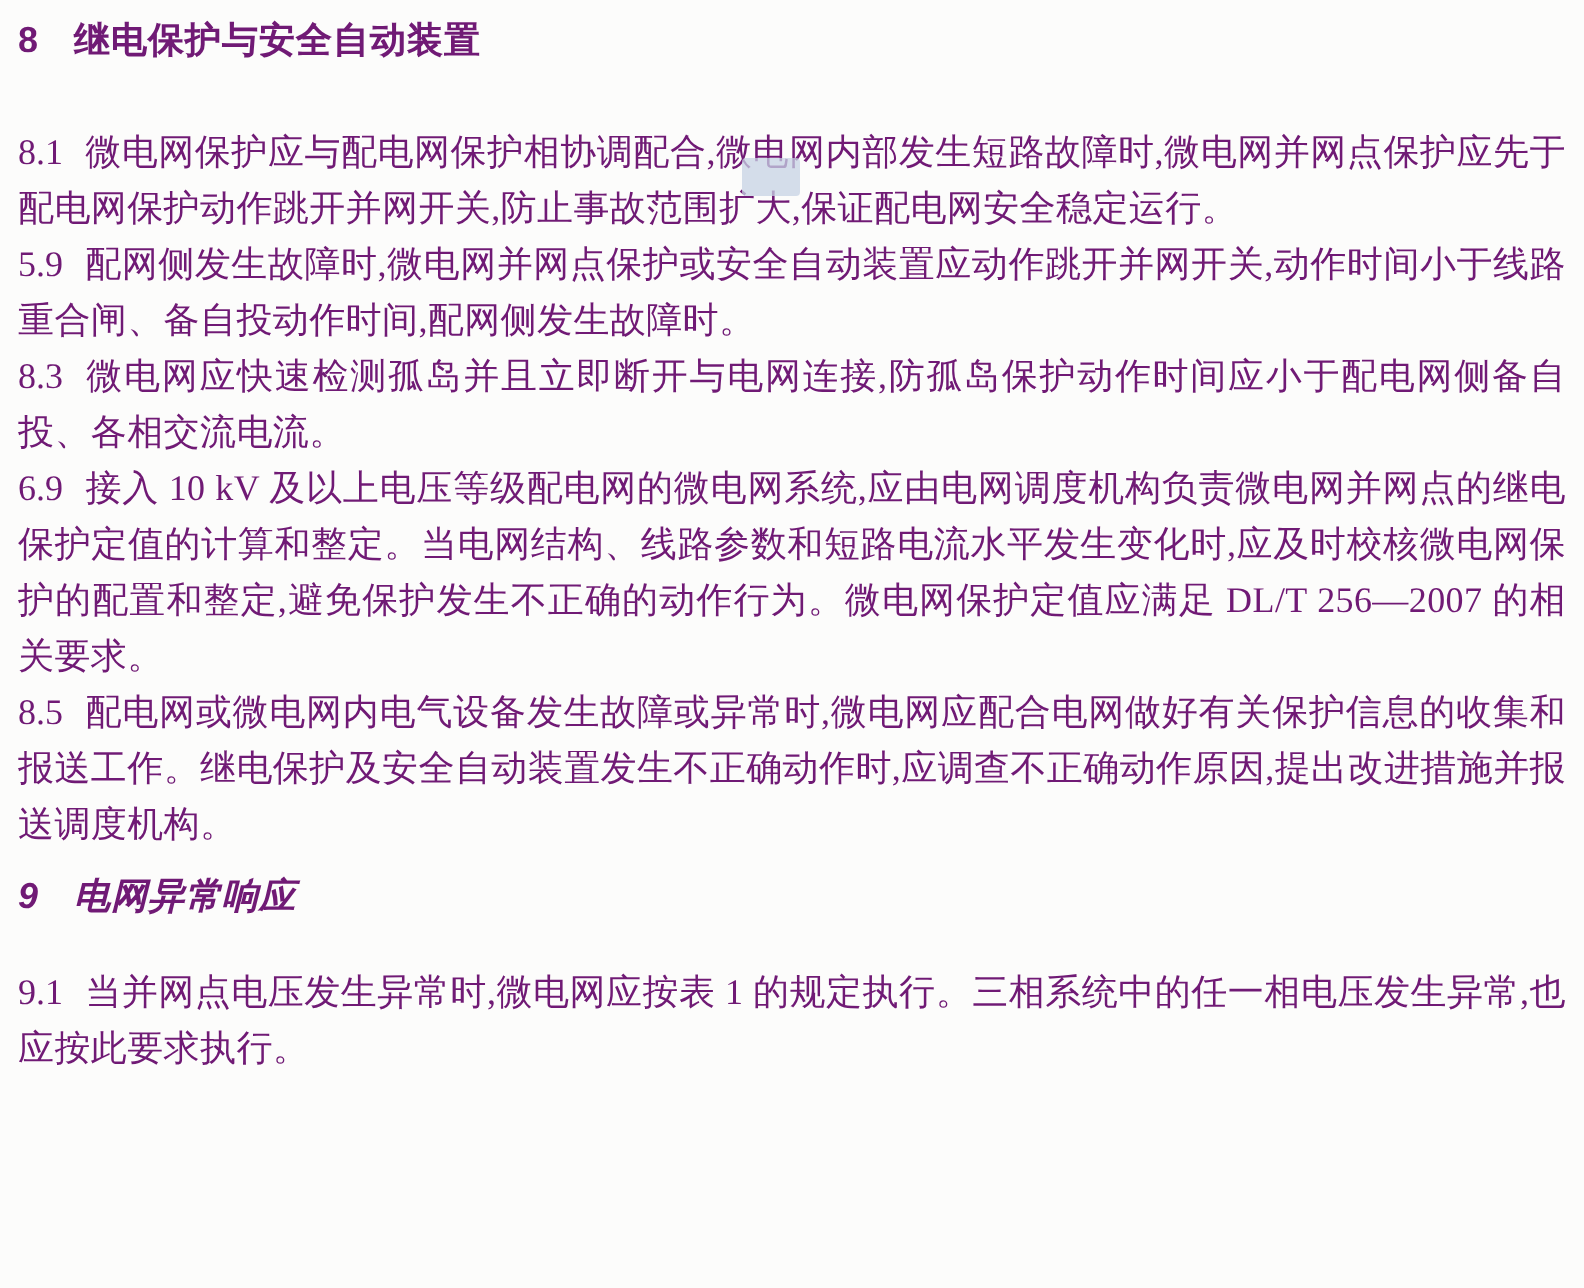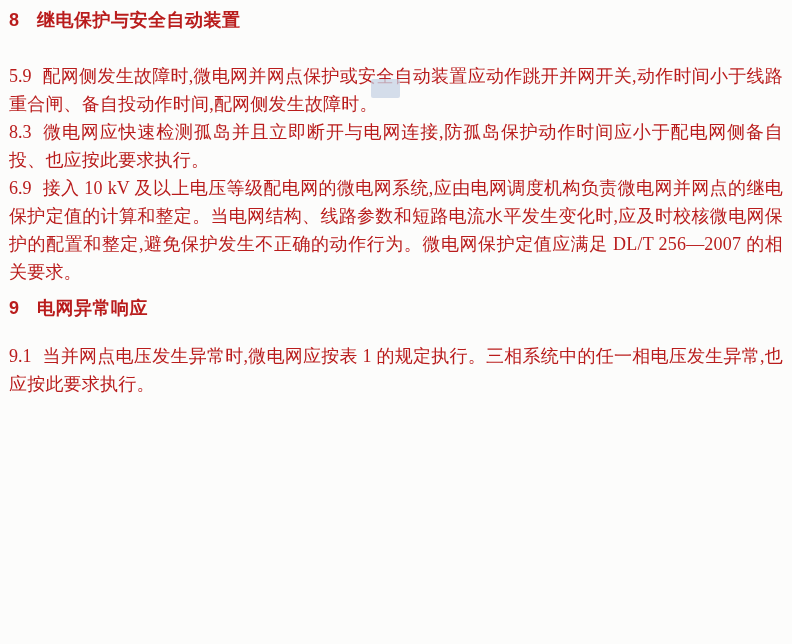--- a/index.html
+++ b/index.html
@@ -28,20 +28,21 @@
     line-height: 28px;
     letter-spacing: 0.5px;
   }
   h2.sec .hnum {
     display: inline-block;
     min-width: 28px;
   }
   h2.sec.sec-9 {
     margin-top: 8px;
     margin-bottom: 20px;
+    font-style: italic;
   }
   p.clause {
     margin: 0;
     font-size: 18px;
     line-height: 28px;
     text-align: justify;
     letter-spacing: 0.2px;
   }
   p.clause .cnum {
     margin-right: 11px;
@@ -54,39 +55,45 @@
     width: 29px;
     height: 19px;
     border-radius: 2px;
     opacity: 0.75;
     pointer-events: none;
   }
 </style>
 </head>
 <body>
 
-<main class="page" style="background-color: rgb(252, 252, 251); color: #b91c1c;">
+<main class="page" style="background-color: rgb(252, 252, 251); color: #701a75;">
 
   <h2 class="sec sec-8">
     <span class="hnum">8</span><span class="htitle">继电保护与安全自动装置</span>
   </h2>
 
+  <p class="clause">
+    <span class="cnum">8.1</span><span class="ctext">微电网保护应与配电网保护相协调配合,微电网内部发生短路故障时,微电网并网点保护应先于配电网保护动作跳开并网开关,防止事故范围扩大,保证配电网安全稳定运行。</span>
+  </p>
 
   <p class="clause">
     <span class="cnum">5.9</span><span class="ctext">配网侧发生故障时,微电网并网点保护或安全自动装置应动作跳开并网开关,动作时间小于线路重合闸、备自投动作时间,配网侧发生故障时。</span>
   </p>
 
   <p class="clause">
-    <span class="cnum">8.3</span><span class="ctext">微电网应快速检测孤岛并且立即断开与电网连接,防孤岛保护动作时间应小于配电网侧备自投、也应按此要求执行。</span>
+    <span class="cnum">8.3</span><span class="ctext">微电网应快速检测孤岛并且立即断开与电网连接,防孤岛保护动作时间应小于配电网侧备自投、各相交流电流。</span>
   </p>
 
   <p class="clause">
     <span class="cnum">6.9</span><span class="ctext">接入 10 kV 及以上电压等级配电网的微电网系统,应由电网调度机构负责微电网并网点的继电保护定值的计算和整定。当电网结构、线路参数和短路电流水平发生变化时,应及时校核微电网保护的配置和整定,避免保护发生不正确的动作行为。微电网保护定值应满足 DL/T 256—2007 的相关要求。</span>
   </p>
 
+  <p class="clause">
+    <span class="cnum">8.5</span><span class="ctext">配电网或微电网内电气设备发生故障或异常时,微电网应配合电网做好有关保护信息的收集和报送工作。继电保护及安全自动装置发生不正确动作时,应调查不正确动作原因,提出改进措施并报送调度机构。</span>
+  </p>
 
 
 
   <h2 class="sec sec-9">
     <span class="hnum">9</span><span class="htitle">电网异常响应</span>
   </h2>
 
   <p class="clause">
     <span class="cnum">9.1</span><span class="ctext">当并网点电压发生异常时,微电网应按表 1 的规定执行。三相系统中的任一相电压发生异常,也应按此要求执行。</span>
   </p>

